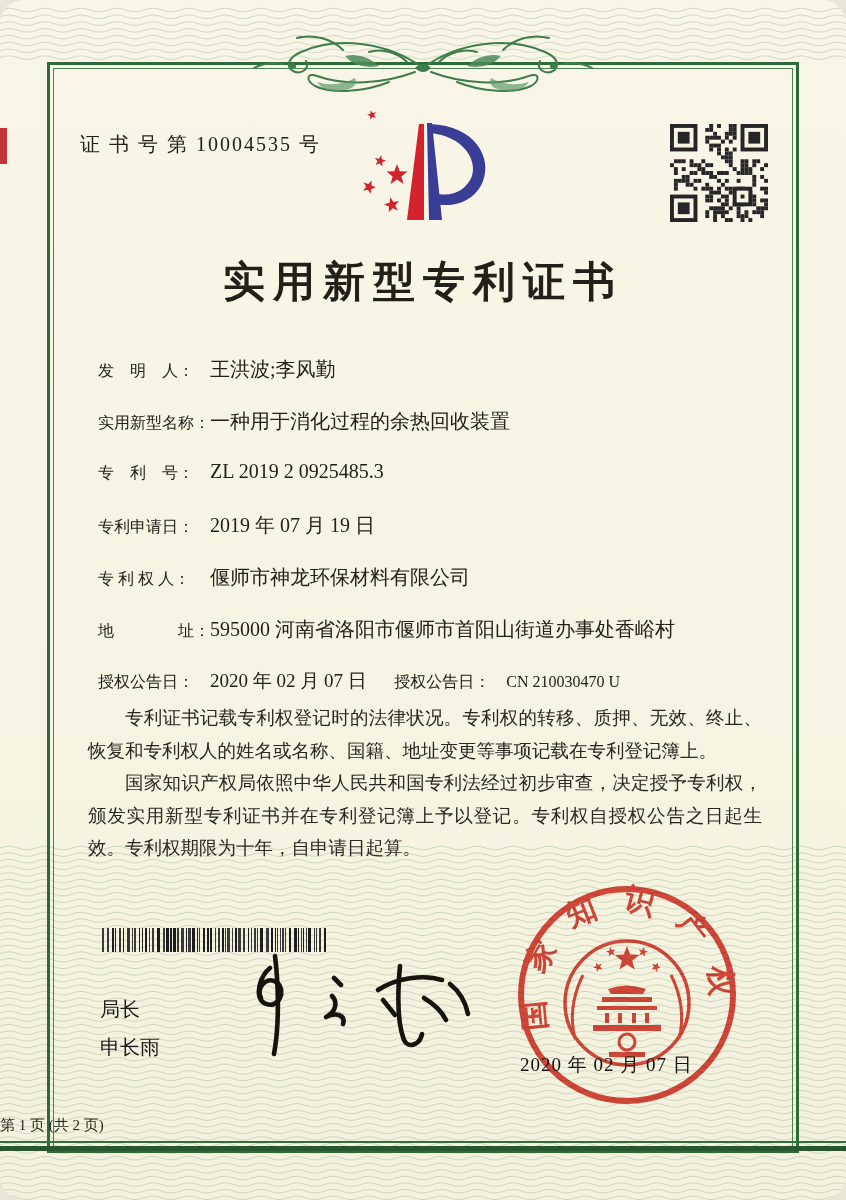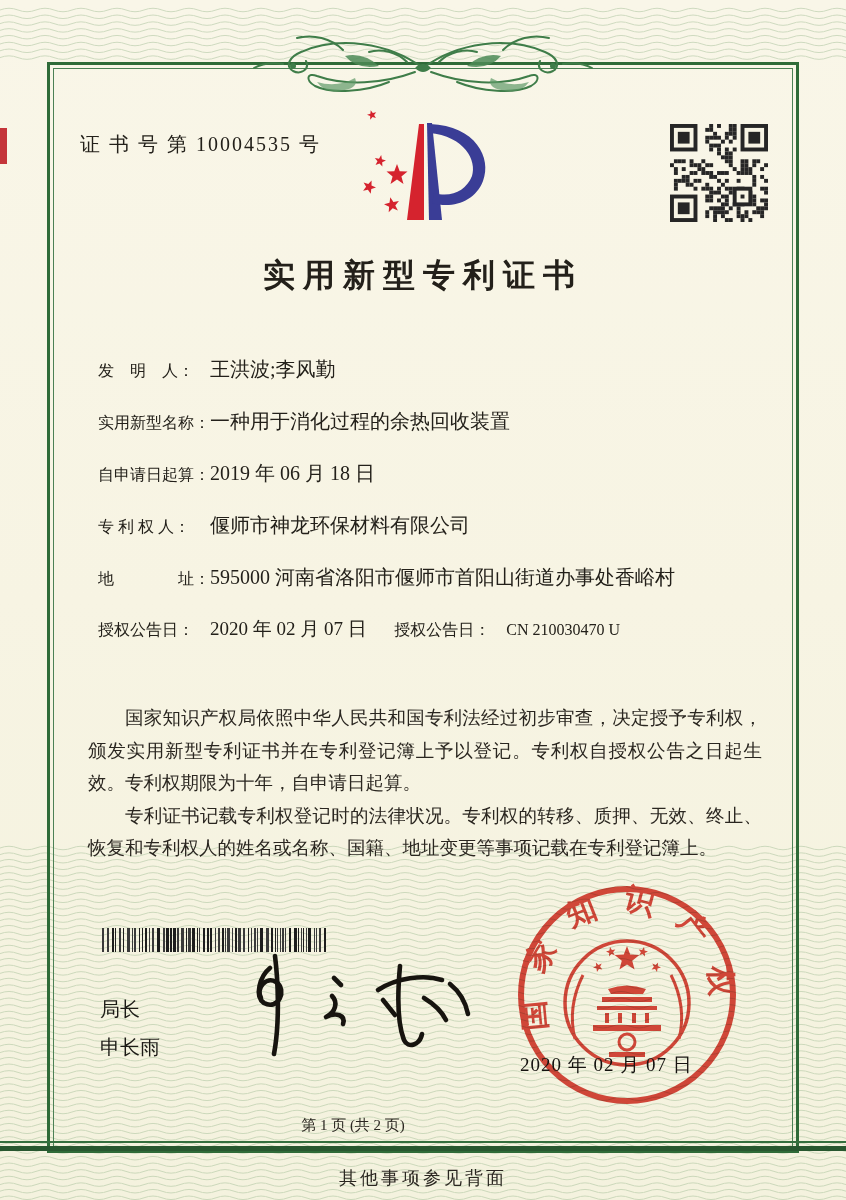--- a/index.html
+++ b/index.html
@@ -1,48 +1,48 @@
 <!DOCTYPE html>
 <html><head>
 <meta charset="utf-8">
 <style>
   html,body{margin:0;padding:0;background:#e8e6d8;}
   .page{position:relative;width:846px;height:1200px;overflow:hidden;
     background:linear-gradient(180deg,#f9f6e8 0%,#f7f4e3 50%,#f4f2de 100%);
-    font-family:"Liberation Serif","DejaVu Serif",serif;color:#23201a;}
+    font-family:"Liberation Serif","DejaVu Serif",serif;color:#23201a;border-radius:24px;}
   svg{display:block}
   .waves{position:absolute;left:0;top:0;z-index:0;pointer-events:none}
   .frame{position:absolute;left:47px;top:62px;width:746px;height:1085px;
     border:3px solid #2f6b38;z-index:1;}
   .frame::after{content:"";position:absolute;inset:3px;border:1px solid #4c815а;}
   .frame::after{content:"";position:absolute;inset:3px;border:1px solid #4c8155;}
   .flourish{position:absolute;left:253px;top:22px;z-index:2}
   .red-tab{position:absolute;left:0;top:128px;width:7px;height:36px;background:#c4353a;z-index:3}
   .cert-no{position:absolute;left:80px;top:131px;font-size:20px;letter-spacing:2px;z-index:2}
   .logo{position:absolute;left:350px;top:108px;z-index:2}
   .qr{position:absolute;left:670px;top:124px;z-index:2}
   .title{position:absolute;left:0;top:254px;width:846px;margin:0;text-align:center;
-    font-size:32px;font-weight:bold;letter-spacing:8px;z-index:2}
+    font-size:42px;font-weight:bold;letter-spacing:8px;z-index:2}
   .fields{position:absolute;left:98px;top:356px;z-index:2}
   .field-row{display:flex;align-items:baseline;height:52px;}
   .field-label{display:inline-block;min-width:112px;font-size:16px;white-space:pre;}
   .field-value{font-size:20px;white-space:pre;}
   .row7{width:522px;position:relative}
   .row7 .second-label{margin-left:auto}
   .body-text{position:absolute;left:88px;top:702px;width:674px;z-index:2;
     font-size:18.5px;line-height:32.5px;text-align:justify;color:#2a2620}
   .body-text p{margin:0;text-indent:2em}
   .barcode{position:absolute;left:100px;top:928px;z-index:2}
   .director{position:absolute;left:100px;top:990px;z-index:2;
     font-family:Liberation Serif, serif;font-size:20px;font-weight:500;line-height:38px;color:#1c1a16}
   .signature{position:absolute;left:228px;top:948px;z-index:3}
   .seal{position:absolute;left:512px;top:880px;z-index:2;mix-blend-mode:multiply;opacity:.92}
   .seal-date{position:absolute;left:520px;top:1052px;width:250px;z-index:4;
     font-size:19px;letter-spacing:1px;color:#151310}
-  .page-info{position:absolute;left:0;top:1116px;width:706px;text-align:center;
+  .page-info{position:absolute;left:0;top:1116px;width:706px;text-align:left;
     font-size:15px;z-index:2;color:#2a2620}
   .band-thin{position:absolute;left:0;top:1141px;width:846px;height:2px;background:#356f3e;z-index:2}
   .band-thick{position:absolute;left:0;top:1146px;width:846px;height:5px;background:#28572f;z-index:2}
   .back-note{position:absolute;left:0;top:1166px;width:846px;text-align:center;
     font-size:18px;letter-spacing:3px;z-index:2;color:#2a2620}
 </style>
 </head>
 <body>
 
 <div class="page">
@@ -353,42 +353,46 @@
   <div class="fields">
     <div class="field-row">
       <span class="field-label">发　明　人：</span>
       <span class="field-value">王洪波;李风勤</span>
     </div>
     <div class="field-row">
       <span class="field-label">实用新型名称：</span>
       <span class="field-value">一种用于消化过程的余热回收装置</span>
     </div>
     <div class="field-row">
-      <span class="field-label">自申请日起算：</span>
-      <span class="field-value">2019 年 06 月 18 日</span>
+      <span class="field-label">专　利　号：</span>
+      <span class="field-value">ZL 2019 2 0925485.3</span>
+    </div>
+    <div class="field-row">
+      <span class="field-label">专利申请日：</span>
+      <span class="field-value">2019 年 07 月 19 日</span>
     </div>
     <div class="field-row">
       <span class="field-label">专 利 权 人：</span>
       <span class="field-value">偃师市神龙环保材料有限公司</span>
     </div>
     <div class="field-row">
       <span class="field-label">地　　　　址：</span>
       <span class="field-value">595000 河南省洛阳市偃师市首阳山街道办事处香峪村</span>
     </div>
     <div class="field-row row7">
       <span class="field-label">授权公告日：</span>
       <span class="field-value" style="font-size:19px">2020 年 02 月 07 日</span>
       <span class="field-label second-label">授权公告日：</span>
       <span class="field-value" style="font-size:16px">CN 210030470 U</span>
     </div>
   </div>
 
   <div class="body-text">
+    <p>专利证书记载专利权登记时的法律状况。专利权的转移、质押、无效、终止、恢复和专利权人的姓名或名称、国籍、地址变更等事项记载在专利登记簿上。</p>
     <p>国家知识产权局依照中华人民共和国专利法经过初步审查，决定授予专利权，颁发实用新型专利证书并在专利登记簿上予以登记。专利权自授权公告之日起生效。专利权期限为十年，自申请日起算。</p>
-    <p>专利证书记载专利权登记时的法律状况。专利权的转移、质押、无效、终止、恢复和专利权人的姓名或名称、国籍、地址变更等事项记载在专利登记簿上。</p>
   </div>
 
   <svg class="barcode" width="232" height="24">
       <rect x="2" y="0" width="2" height="24" fill="#3a3a3a"></rect>
       <rect x="7" y="0" width="2" height="24" fill="#3a3a3a"></rect>
       <rect x="12" y="0" width="2" height="24" fill="#1d1d1d"></rect>
       <rect x="15" y="0" width="1" height="24" fill="#1d1d1d"></rect>
       <rect x="19" y="0" width="2" height="24" fill="#3a3a3a"></rect>
       <rect x="23" y="0" width="1" height="24" fill="#1d1d1d"></rect>
       <rect x="27" y="0" width="3" height="24" fill="#3a3a3a"></rect>
@@ -501,15 +505,14 @@
     </g>
   </svg>
 
   <div class="seal-date">2020 年 02 月 07 日</div>
 
   <div class="page-info">第 1 页 (共 2 页)</div>
 
   <div class="band-thin"></div>
   <div class="band-thick"></div>
 
-  <div class="back-note">其他事项参见背面</div>
 
 </div>
 
 </body></html>

